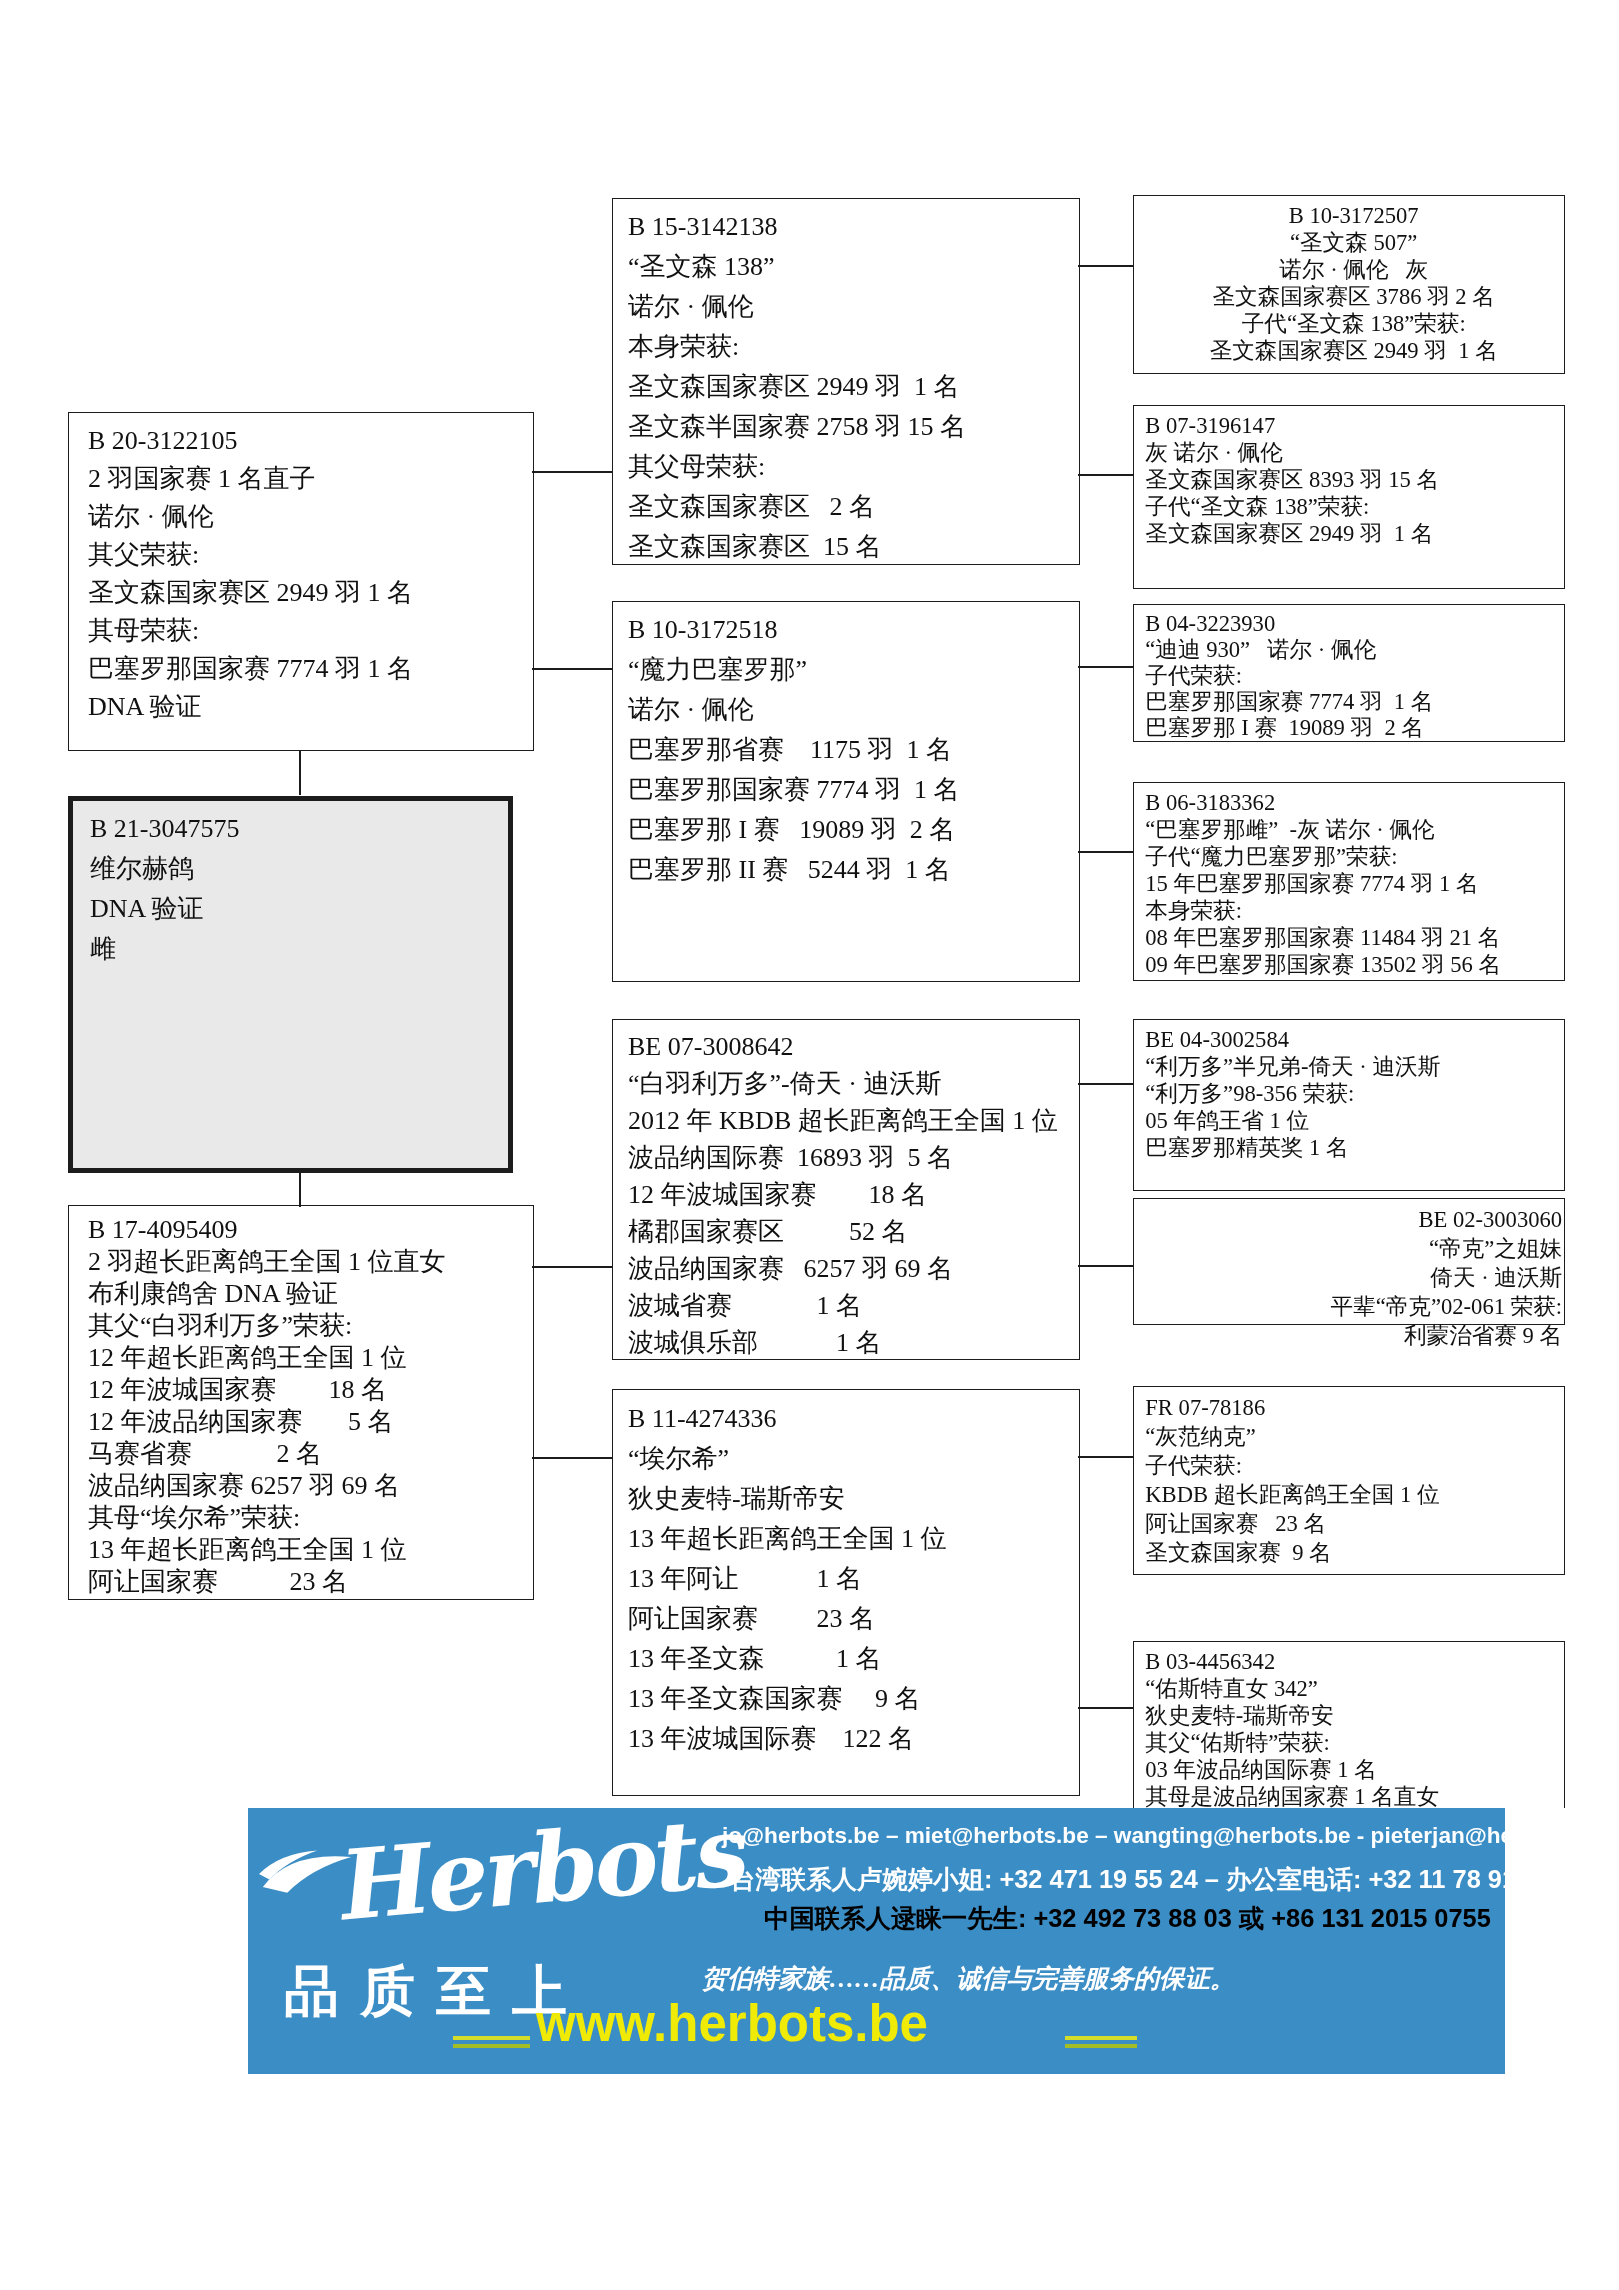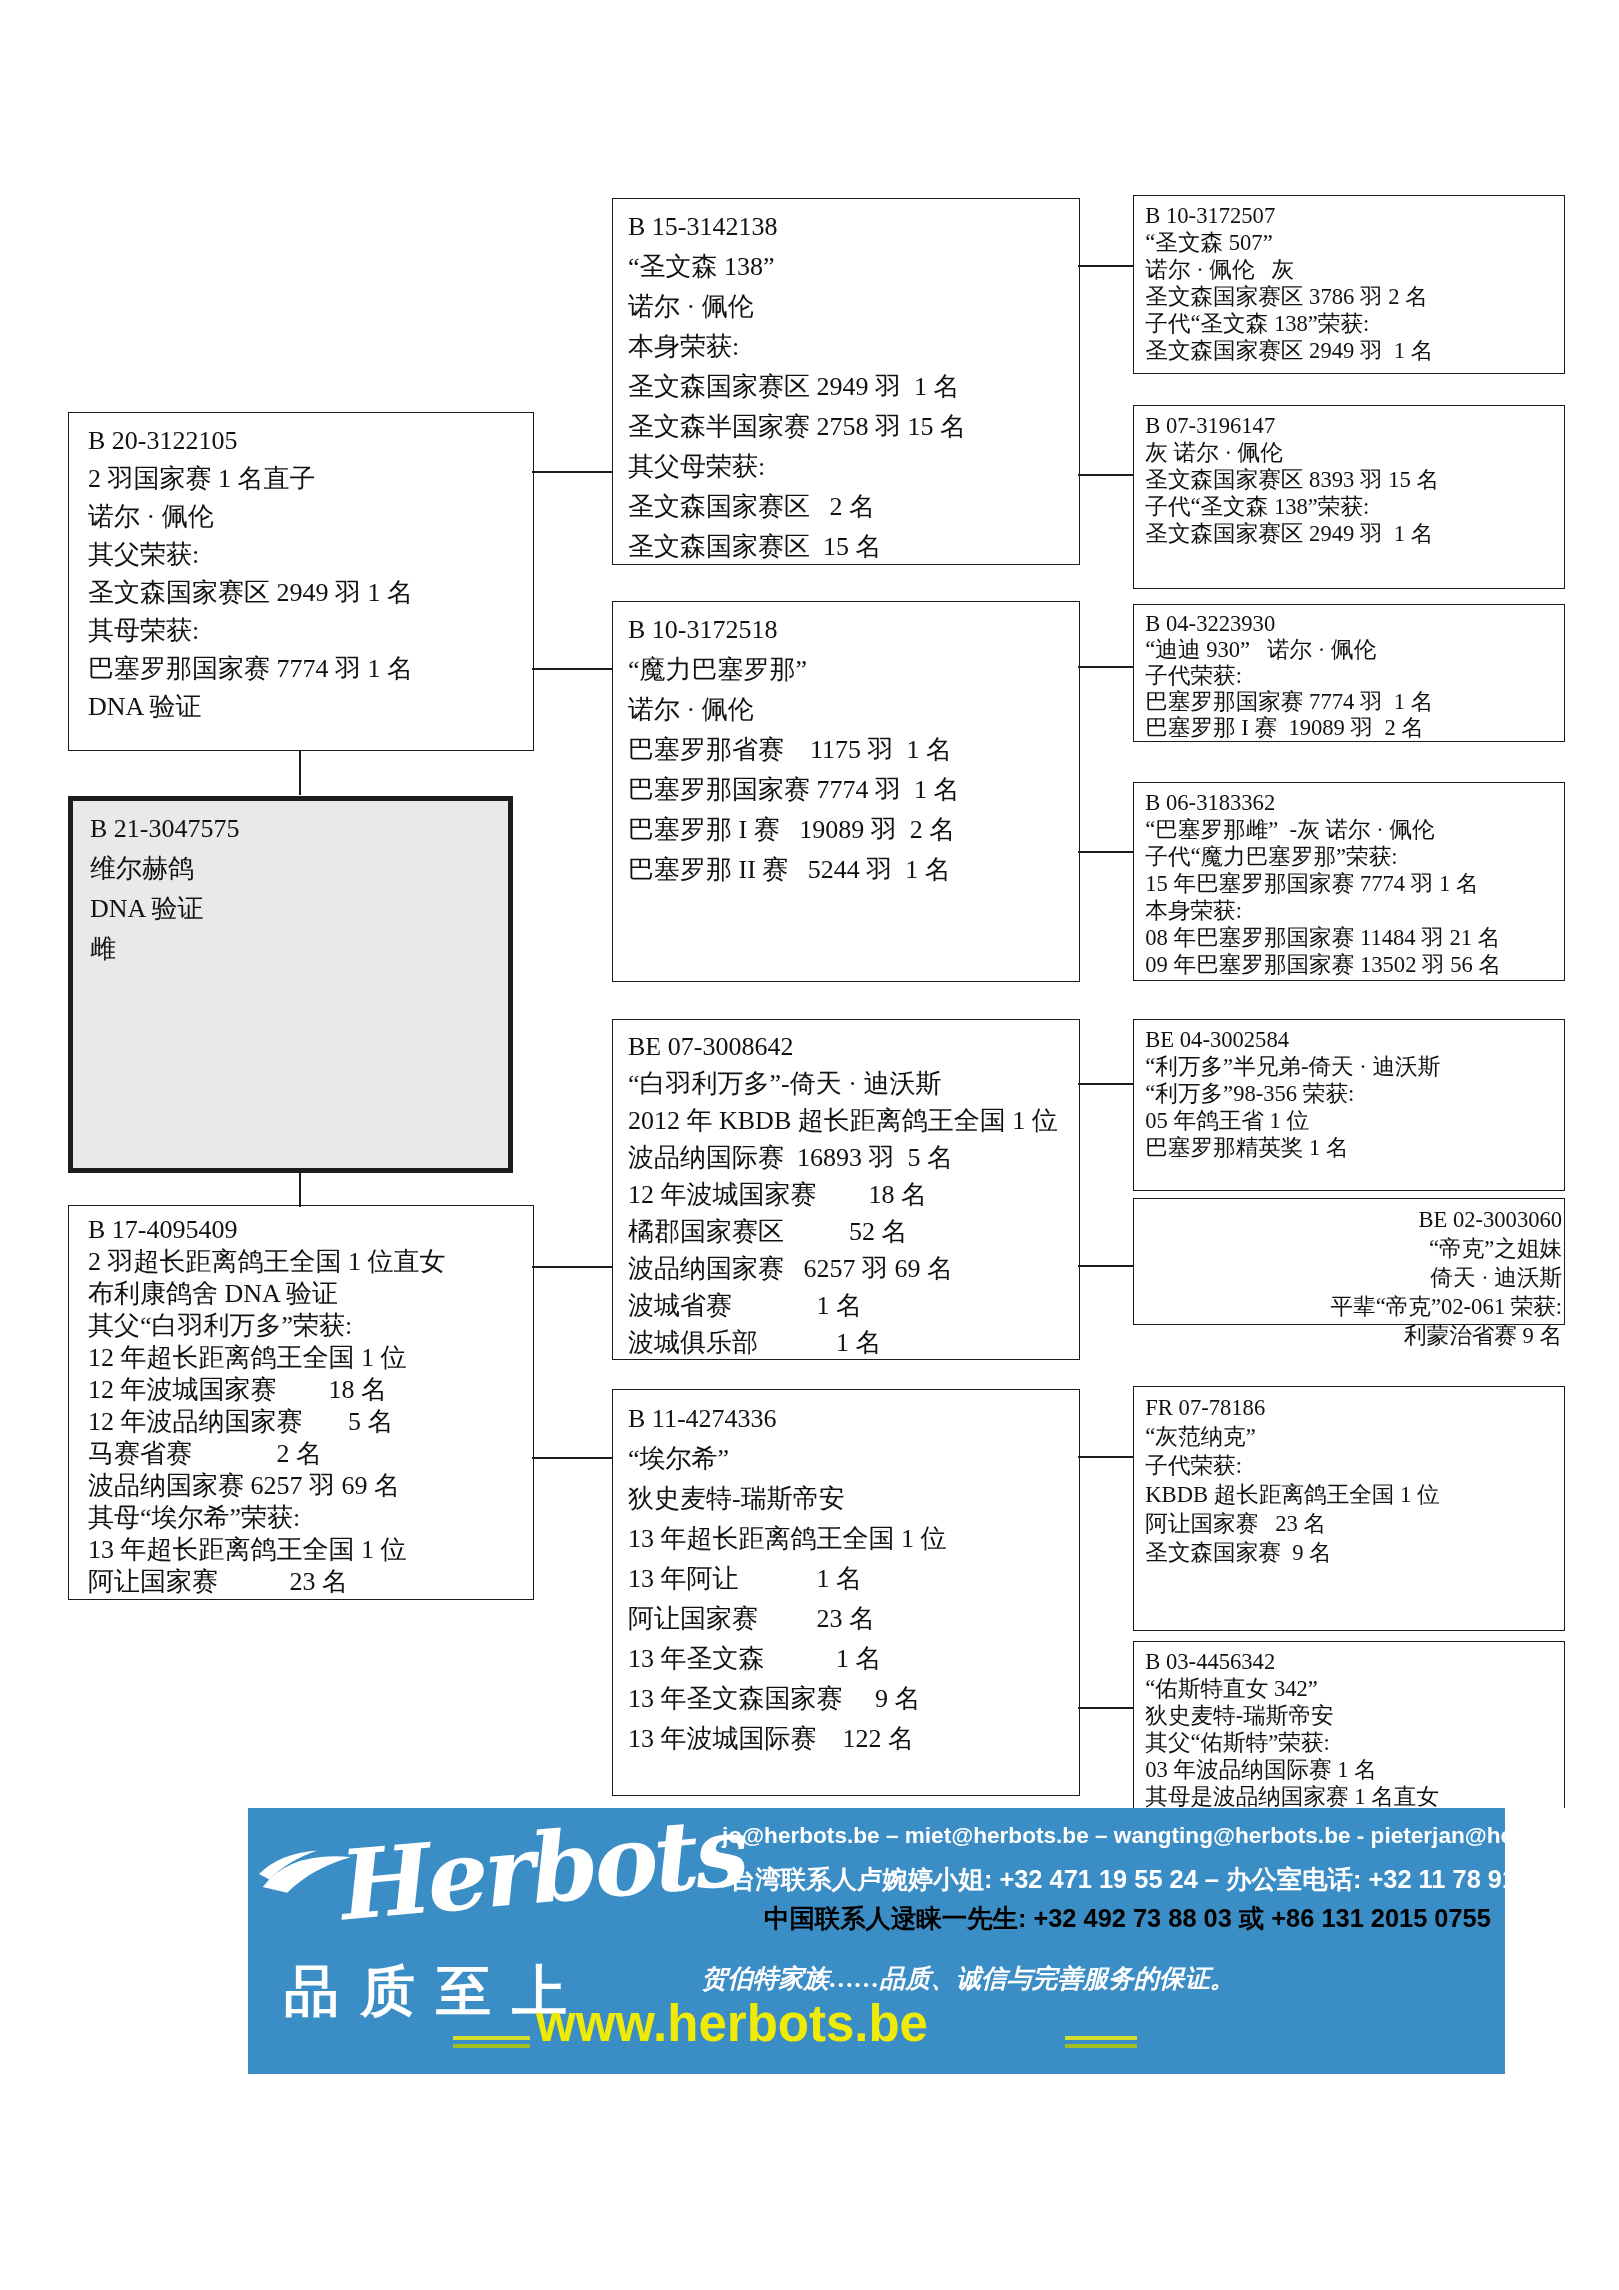--- a/index.html
+++ b/index.html
@@ -13,27 +13,27 @@
                font-size:26px; line-height:40px; padding:7.5px 3.8px 0 17px;}
   #box-m      {left:68px;  top:1205px; width:466px; height:395px; font-size:26px; line-height:32px; padding:7.5px 1.9px 0 19px;}
   
   .col-center {font-size:26px; padding:7.5px 1.9px 0 15px;}
   #box-ff     {left:612px; top:198px;  width:468px; height:367px; line-height:40px;}
   #box-fm     {left:612px; top:601px;  width:468px; height:381px; line-height:40px;}
   #box-mf     {left:612px; top:1019px; width:468px; height:341px; line-height:37px;}
   #box-mm     {left:612px; top:1389px; width:468px; height:407px; line-height:40px; padding-top:9.4px;}
   
   .col-right  {font-size:22.6px; line-height:27px; padding:5.6px 1.9px 0 11.3px;}
-  #box-r1 {left:1133px; top:195px;  width:432px; height:179px;}
+  #box-r1 {left:1133px; top:195px;  width:432px; height:179px;text-align:center;}
   #box-r2 {left:1133px; top:405px;  width:432px; height:184px;}
   #box-r3 {left:1133px; top:604px;  width:432px; height:138px; line-height:26px;}
   #box-r4 {left:1133px; top:782px;  width:432px; height:199px;}
   #box-r5 {left:1133px; top:1019px; width:432px; height:172px;}
   #box-r6 {left:1133px; top:1198px; width:432px; height:127px; line-height:29px;text-align:right;}
-  #box-r7 {left:1133px; top:1386px; width:432px; height:245px; line-height:29px;}
+  #box-r7 {left:1133px; top:1386px; width:432px; height:189px; line-height:29px;}
   #box-r8 {left:1133px; top:1641px; width:432px; height:167px; border-bottom:none;}
   
   .hline{position:absolute;height:1.9px;background:#1c1c1c;}
   .vline{position:absolute;width:1.9px;background:#1c1c1c;}
   #v1{left:299px;top:751px;height:44px;}
   #v2{left:299px;top:1170px;height:37px;}
   #hf1{top:471px;left:532px;width:80px;}  #hf2{top:668px;left:532px;width:80px;}
   #hm1{top:1266px;left:532px;width:80px;} #hm2{top:1457px;left:532px;width:80px;}
   #hc1{top:265px;left:1078px;width:55px;} #hc2{top:474px;left:1078px;width:55px;}
   #hc3{top:666px;left:1078px;width:55px;} #hc4{top:851px;left:1078px;width:55px;}

